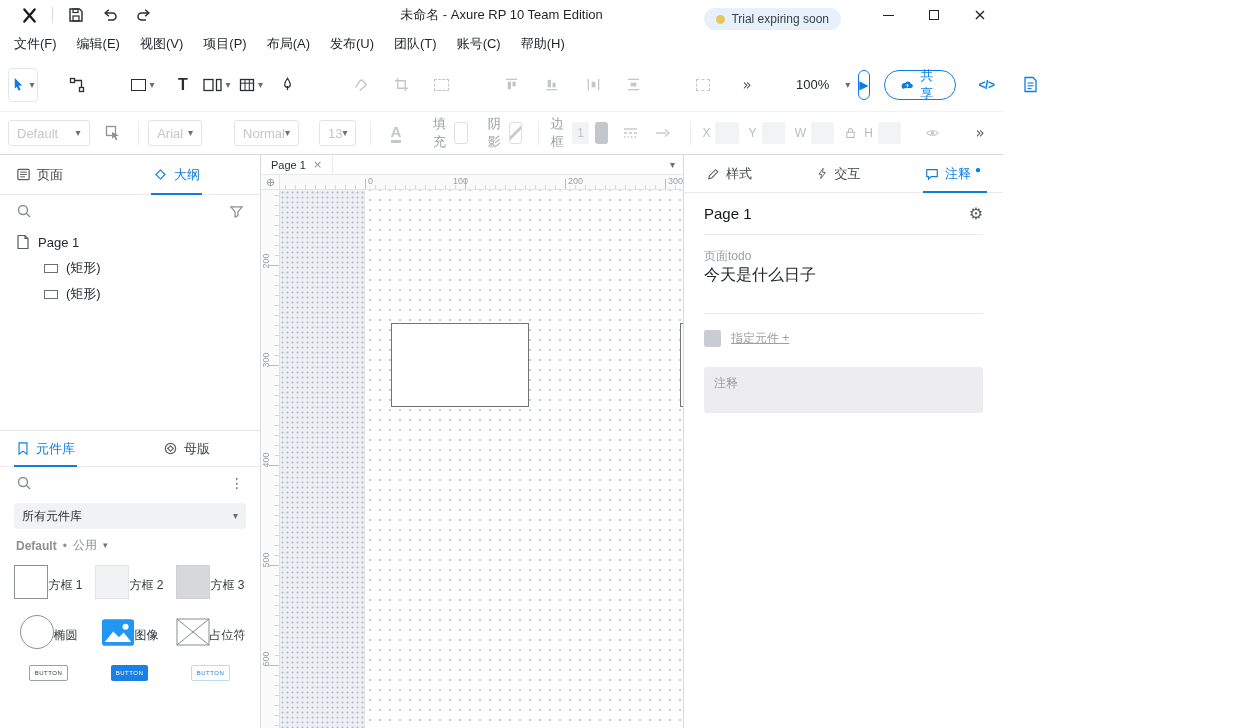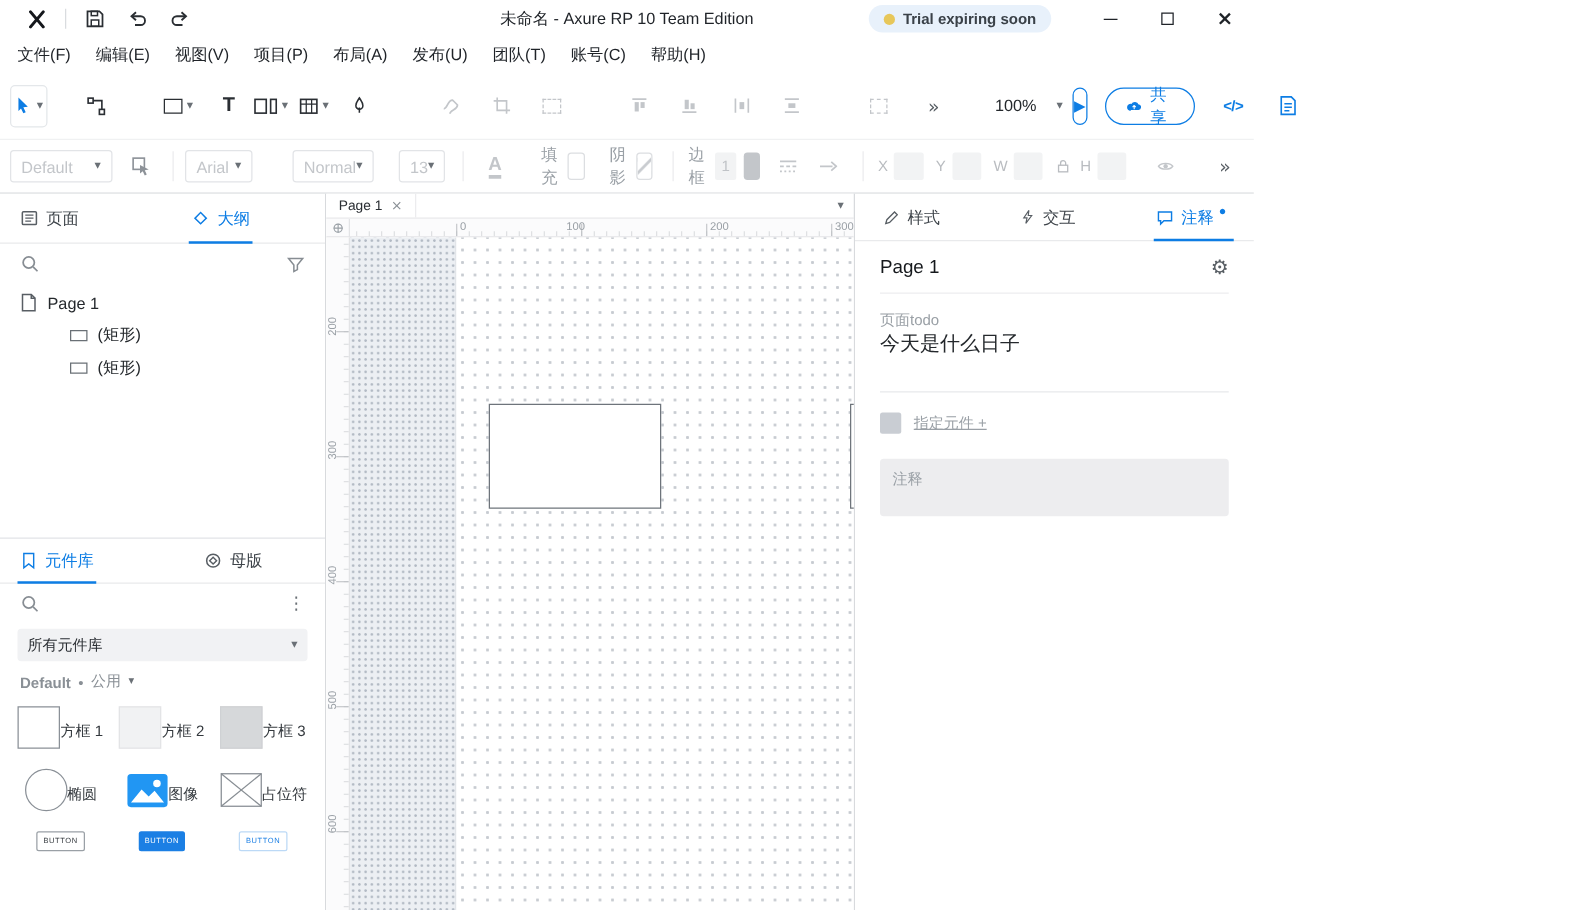--- a/index.html
+++ b/index.html
@@ -6,21 +6,21 @@
   html,body { width:1260px; height:728px; overflow:hidden; }
   body { font-family:"Liberation Sans","DejaVu Sans",sans-serif; font-size:13px; color:#1f2328; background:#fff; }
   .app { width:1003px; height:728px; display:flex; flex-direction:column; position:relative; }
 
   
   .titlebar { height:30px; display:flex; align-items:center; background:#fff; position:relative; flex:0 0 auto; }
   .tb-left { display:flex; align-items:center; gap:0; padding-left:12px; }
   .tb-ic { width:34px; height:30px; display:flex; align-items:center; justify-content:center; }
   .tb-divider { width:1px; height:16px; background:#d9dcdf; margin:0 6px; }
   .win-title { position:absolute; left:0; right:0; text-align:center; font-size:13px; color:#1f2328; pointer-events:none; }
-  .tb-right { margin-left:auto; display:flex; align-items:center; height:30px;font-weight:bold; }
+  .tb-right { margin-left:auto; display:flex; align-items:flex-end; height:30px; }
   .trial-badge { display:flex; align-items:center; gap:6px; background:#e8f1fb; border-radius:11px; height:22px; padding:0 12px; font-size:12px; color:#3a4148; margin-right:24px; }
   .trial-dot { width:9px; height:9px; border-radius:50%; background:#e7c75a; }
   .win-btn { width:46px; height:30px; display:flex; align-items:center; justify-content:center; color:#1f2328; }
   .min-glyph { width:11px; height:1px; background:#1f2328; }
   .max-glyph { width:10px; height:10px; border:1px solid #1f2328; }
   .close-glyph { font-size:16px; line-height:1; font-family:"DejaVu Sans",sans-serif; }
 
   
   .menubar { height:28px; display:flex; align-items:center; padding-left:4px; background:#fff; flex:0 0 auto; }
   .menu-item { padding:0 10px; font-size:13px; color:#1f2328; height:100%; display:flex; align-items:center; }
@@ -62,21 +62,21 @@
   
   .left-panel { width:261px; border-right:1px solid #d8dadd; display:flex; flex-direction:column; background:#fff; flex:0 0 auto; }
   .panel-tabs { height:40px; display:flex; align-items:center; padding-left:16px; border-bottom:1px solid #e9eaec; flex:0 0 auto; }
   .ltab { display:flex; align-items:center; gap:6px; height:100%; position:relative; font-size:13px; color:#3e444a; }
   .ltab.active { color:#0d7de4; }
   .ltab.active::after { content:""; position:absolute; left:-2px; right:-2px; bottom:-1px; height:2px; background:#0d7de4; }
   .search-row { height:32px; display:flex; align-items:center; justify-content:space-between; padding:0 16px; flex:0 0 auto; }
   .pages-section { height:276px; display:flex; flex-direction:column; border-bottom:1px solid #e2e4e7; flex:0 0 auto; }
   .tree { padding-top:2px; }
   .tree-row { height:26px; display:flex; align-items:center; gap:8px; padding-left:16px; font-size:13px; color:#24282c; }
-  .tree-row.child { padding-left:56px; }
+  .tree-row.child { padding-left:44px; }
   .tree-rect { width:14px; height:9px; border:1px solid #6a7076; background:#fff; }
   .lib-section { flex:1; display:flex; flex-direction:column; min-height:0; overflow:hidden; }
   .lib-select { margin:4px 14px 0 14px; height:26px; background:#f1f2f4; border-radius:3px; display:flex; align-items:center; justify-content:space-between; padding:0 8px; font-size:12px; color:#2a2e33; flex:0 0 auto; }
   .group-row { margin:8px 16px 0 16px; display:flex; align-items:center; gap:6px; font-size:12px; color:#8a9096; flex:0 0 auto; }
   .group-name { font-weight:bold; }
   .widget-grid { margin-top:10px; padding:0 8px; display:grid; grid-template-columns:repeat(3,81px); row-gap:14px; justify-items:center; }
   .wcell { display:flex; flex-direction:row; align-items:center; }
   .wthumb { height:36px; display:flex; align-items:center; justify-content:center; }
   .wlabel { margin-top:7px; font-size:12px; color:#33383d; }
   .sq { width:34px; height:34px; }

